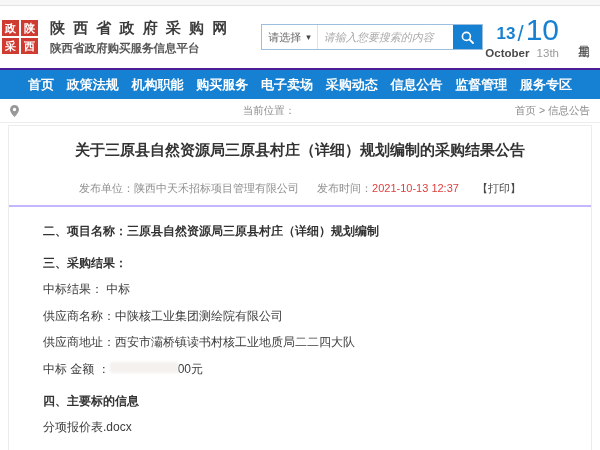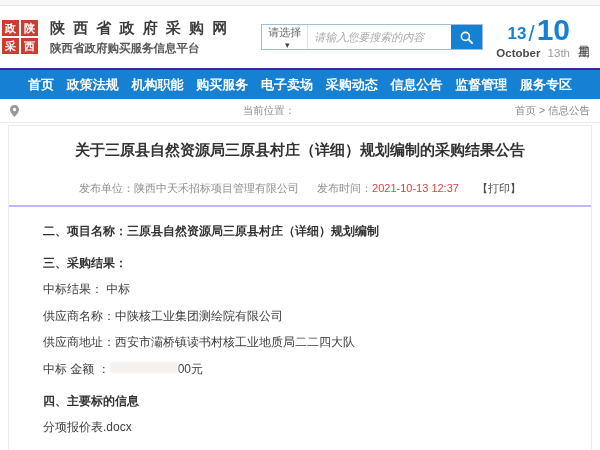--- a/index.html
+++ b/index.html
@@ -59,21 +59,20 @@
     flex: 0 0 auto;
     background: #fff;
   }
   .search-select {
     display: flex; align-items: center;
     padding: 0 6px;
     font-size: 11px; color: #666;
     border-right: 1px solid #d8e4ef;
     cursor: pointer;
     white-space: nowrap;
-    flex-direction: column;
   }
   .search-select .caret { margin-left: 5px; font-size: 9px; color: #444; }
   .search-input {
     border: none; outline: none;
     flex: 1 1 auto;
     font-size: 11px;
     padding: 0 6px;
     color: #333;
     min-width: 0;
     font-style: italic;
@@ -85,26 +84,27 @@
     border: none;
     display: flex; align-items: center; justify-content: center;
     cursor: pointer;
   }
   .date-block {
     margin-left: auto;
     display: flex;
     align-items: center;
     flex: 0 0 auto;
     padding-right: 2px;
+    gap: 11px;
   }
   .date-main { text-align: right; }
   .date-top { display: flex; align-items: flex-end; justify-content: flex-end; line-height: 1; }
   .date-day { font-size: 17px; font-weight: bold; color: #1681d2; padding-bottom: 3px; }
   .date-sep { font-size: 22px; color: #1681d2; font-weight: 400; margin: 0 2px; }
-  .date-month { font-size: 30px; font-weight: bold; color: #1681d2; }
+  .date-month { font-size: 30px; font-weight: normal; color: #1681d2; }
   .date-bottom { font-size: 11.5px; margin-top: 2px; text-align: left; }
   .date-month-name { color: #4a4a4a; font-weight: bold; }
   .date-ordinal { color: #9a9a9a; margin-left: 4px; }
   .weekday {
     margin-left: 8px;
     width: 14px;
     font-size: 11.5px;
     color: #555;
     line-height: 1.45;
     writing-mode: vertical-rl;

